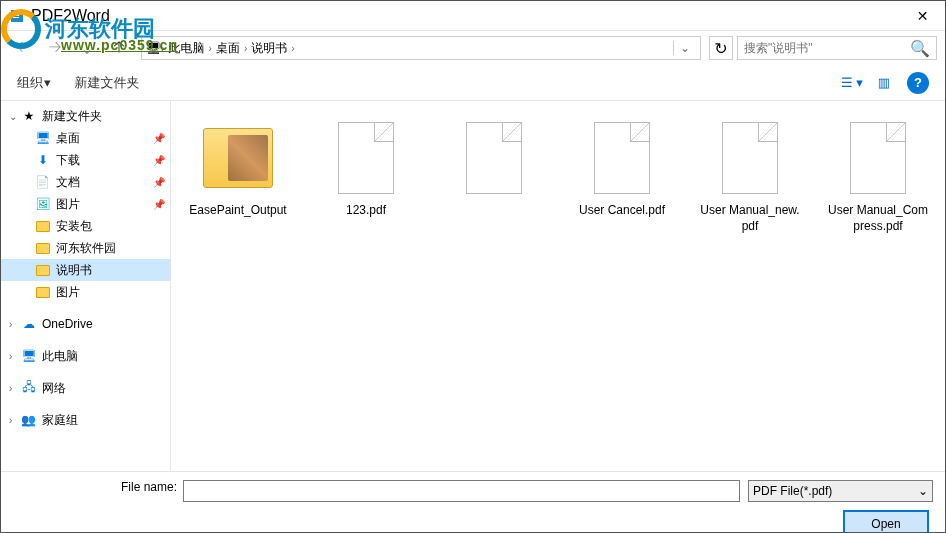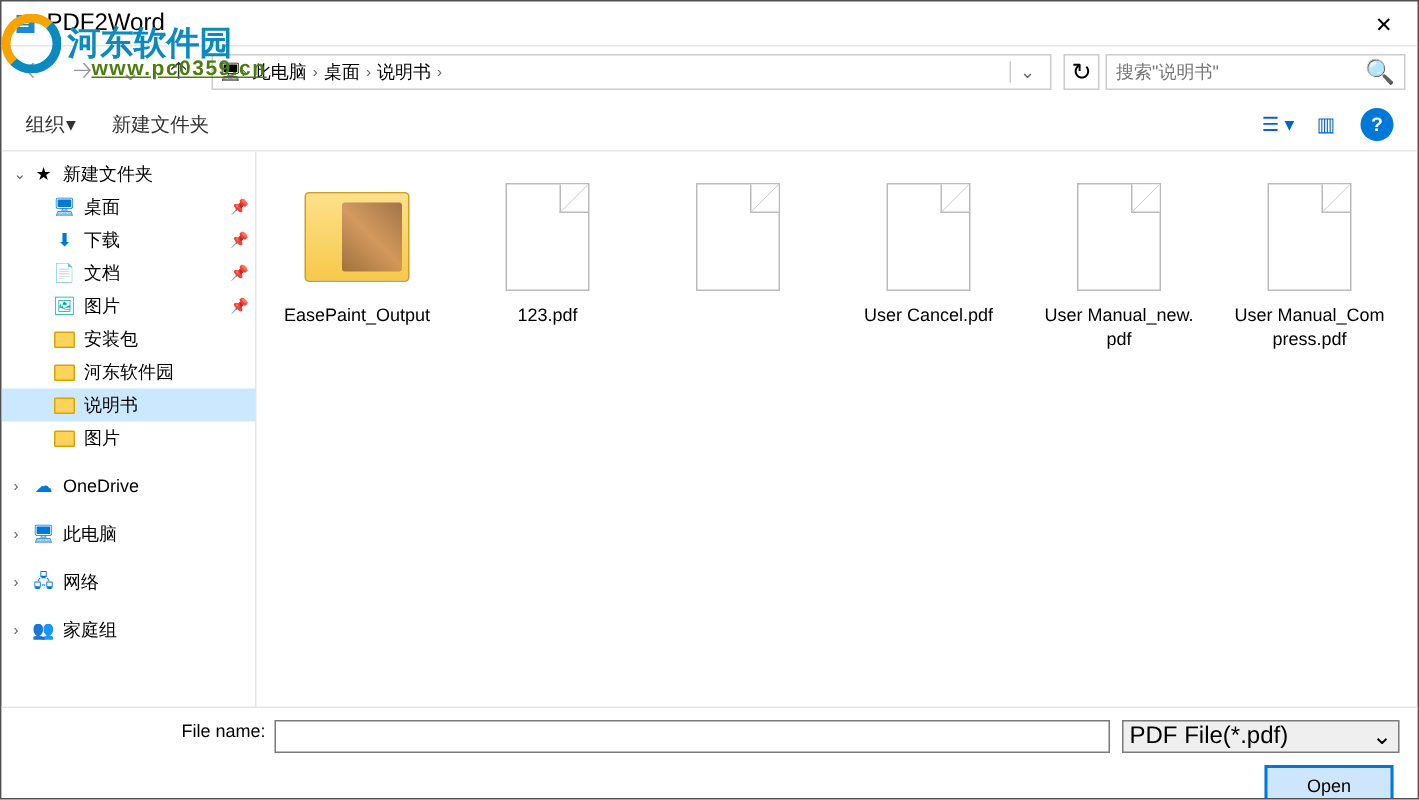--- a/index.html
+++ b/index.html
@@ -38,34 +38,34 @@
 .sidebar { width: 170px; border-right: 1px solid #e5e5e5; overflow-y: auto; padding: 4px 0; font-size: 12px; }
 .tree-row { display: flex; align-items: center; height: 22px; padding: 0 4px 0 8px; cursor: pointer; white-space: nowrap; }
 .tree-row.indent1 { padding-left: 34px; }
 .tree-row.selected { background: #cce8ff; }
 .tree-row .exp { width: 12px; font-size: 10px; color: #666; }
 .tree-row .ticon { width: 16px; height: 16px; margin-right: 5px; display: inline-flex; align-items: center; justify-content: center; }
 .tree-row .pin { margin-left: auto; color: #777; font-size: 10px; }
 .folder-ic { width:14px; height:11px; background:#fdd35c; border:1px solid #d9a400; border-radius:1px; }
 .tree-spacer { height: 10px; }
 
-.files { flex: 1; padding: 12px; display: flex; flex-wrap: wrap; align-content: flex-start; gap: 8px 17px; }
+.files { flex: 1; padding: 12px; display: flex; flex-wrap: wrap; align-content: flex-start; gap: 8px 4px; justify-content: space-between; }
 .file-item { width: 110px; display: flex; flex-direction: column; align-items: center; cursor: pointer; padding: 4px; }
 .file-item .thumb { width: 70px; height: 82px; display: flex; align-items: center; justify-content: center; margin-bottom: 4px; }
 .file-item .fname { font-size: 12px; text-align: center; line-height: 1.3; word-break: break-all; }
 .doc-ic { width: 56px; height: 72px; border: 1px solid #bbb; background: #fff; position: relative; }
 .doc-ic::before { content:''; position:absolute; top:0; right:0; width:18px; height:18px; background:linear-gradient(135deg,#fff 48%,#ccc 50%,#fff 52%); border-left:1px solid #bbb; border-bottom:1px solid #bbb; }
 .folder-big { width:70px; height:60px; background:linear-gradient(#fde08a,#f7c94a); border:1px solid #c9a030; border-radius:3px; position:relative; }
 .folder-big .art { position:absolute; right:4px; top:6px; bottom:6px; width:40px; background:linear-gradient(45deg,#8a5a3a,#c98a5a,#8a5a3a); border-radius:2px; opacity:0.8;}
 
 .bottom { border-top: 1px solid #e5e5e5; padding: 8px 12px; background: #fff; }
 .fn-row { display: flex; align-items: flex-start; margin-bottom: 8px; }
 .fn-label { width: 170px; text-align: right; font-size: 12px; padding-right: 6px; }
 .fn-input { flex: 1; height: 22px; border: 1px solid #7a7a7a; padding: 0 4px; font-size: 12px; }
-.ft-select { width: 185px; height: 22px; border: 1px solid #7a7a7a; margin-left: 8px; font-size: 16px; padding: 0 4px; display: flex; align-items: center; justify-content: space-between; cursor: pointer; background:#efefef; }
+.ft-select { width: 185px; height: 22px; border: 1px solid #7a7a7a; margin-left: 8px; font-size: 12px; padding: 0 4px; display: flex; align-items: center; justify-content: space-between; cursor: pointer; background:#efefef; }
 .btn-row { display: flex; justify-content: flex-end; gap: 8px; padding-right:4px; }
 .btn { width: 86px; height: 28px; border: 1px solid #aaa; background: #e8e8e8; font-size: 12px; cursor: pointer; }
 .btn.primary { border: 2px solid #0078d7; background: #cde6fb; }
 </style>
 </head>
 <body>
 
 <div class="watermark">
   <span class="logo-ring"></span>
   <span>河东软件园</span>

